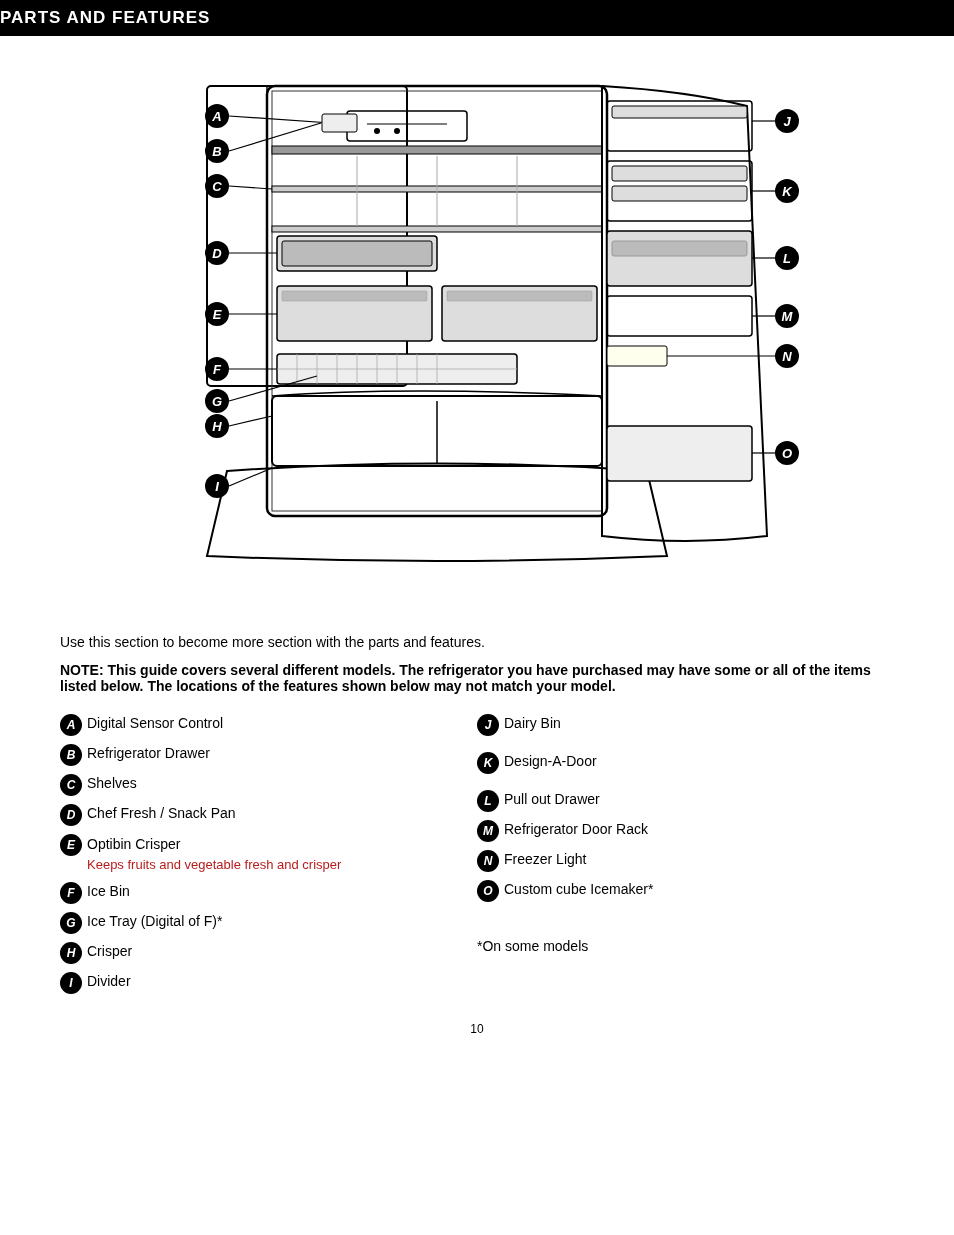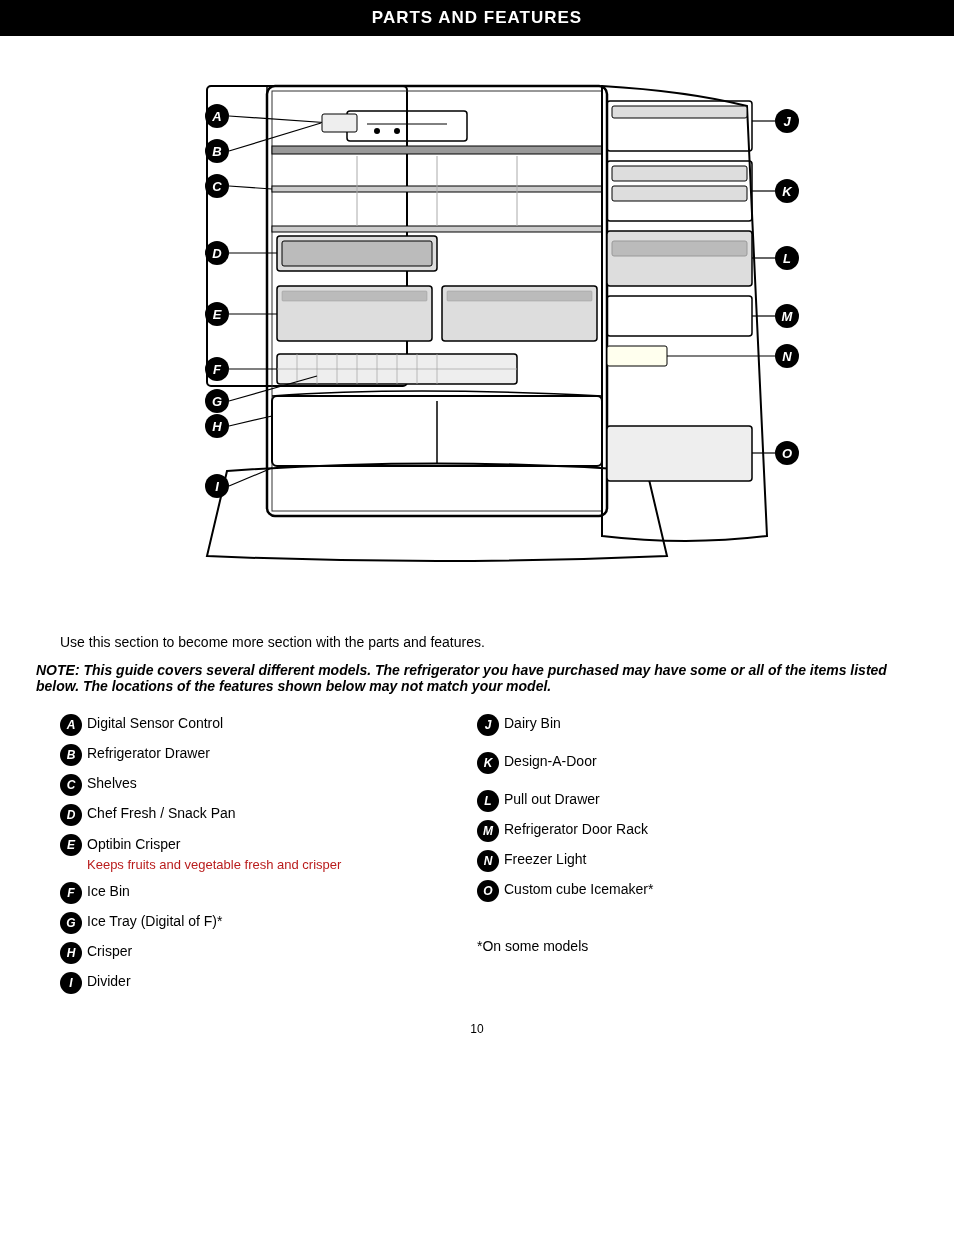--- a/index.html
+++ b/index.html
@@ -8,21 +8,20 @@
       min-height: 1235px;
       background: #fff;
       font-family: Arial, Helvetica, sans-serif;
       font-size: 14px;
       color: #000;
     }
 
     .page-header {
       background: #000;
       color: #fff;
-      text-align: center;
       font-weight: bold;
       font-size: 17px;
       padding: 8px 0;
       letter-spacing: 1px;
       margin-bottom: 20px;
     }
 
     .diagram-container {
       width: 100%;
       display: flex;
@@ -37,25 +36,24 @@
       height: 540px;
     }
 
     .intro-text {
       padding: 0 60px;
       margin-bottom: 12px;
       font-size: 14px;
     }
 
     .note-text {
-      padding: 0 36px;
+      padding: 0 60px;
       margin-bottom: 20px;
       font-size: 14px;
       font-weight: bold;
-      font-style: italic;
     }
 
     .features-grid {
       display: grid;
       grid-template-columns: 1fr 1fr;
       padding: 0 60px;
       gap: 0;
     }
 
     .feature-item {

